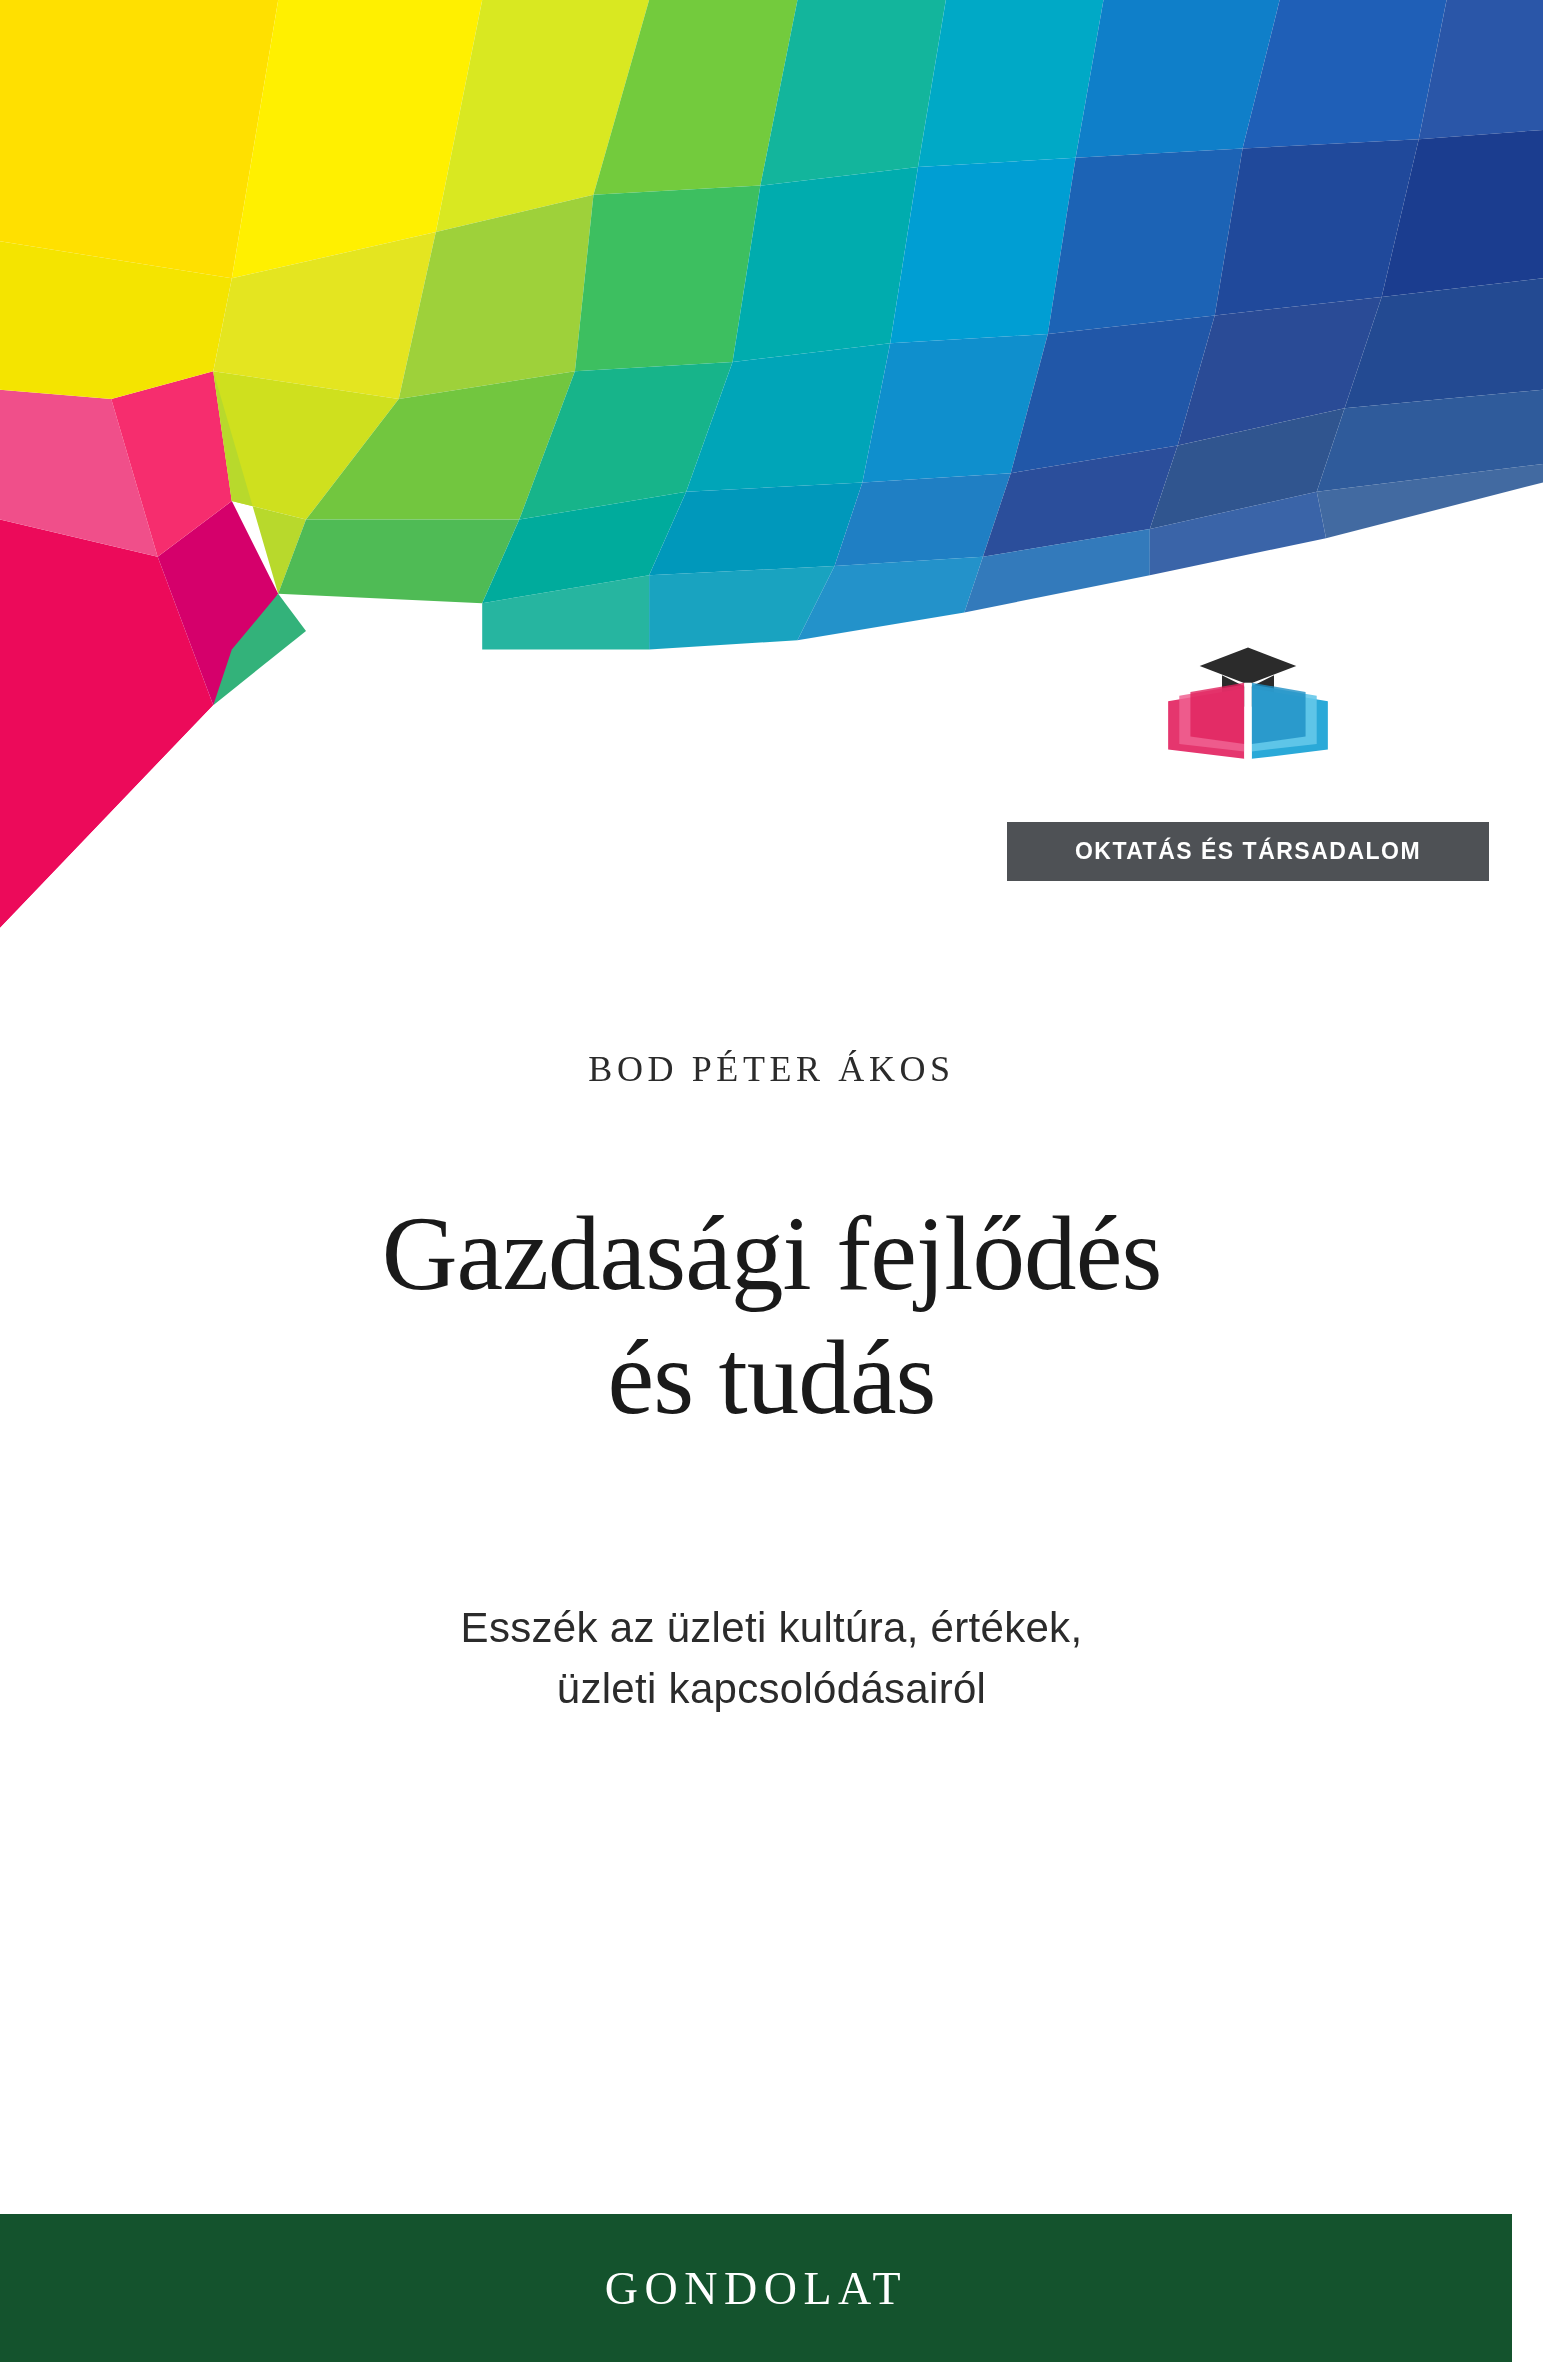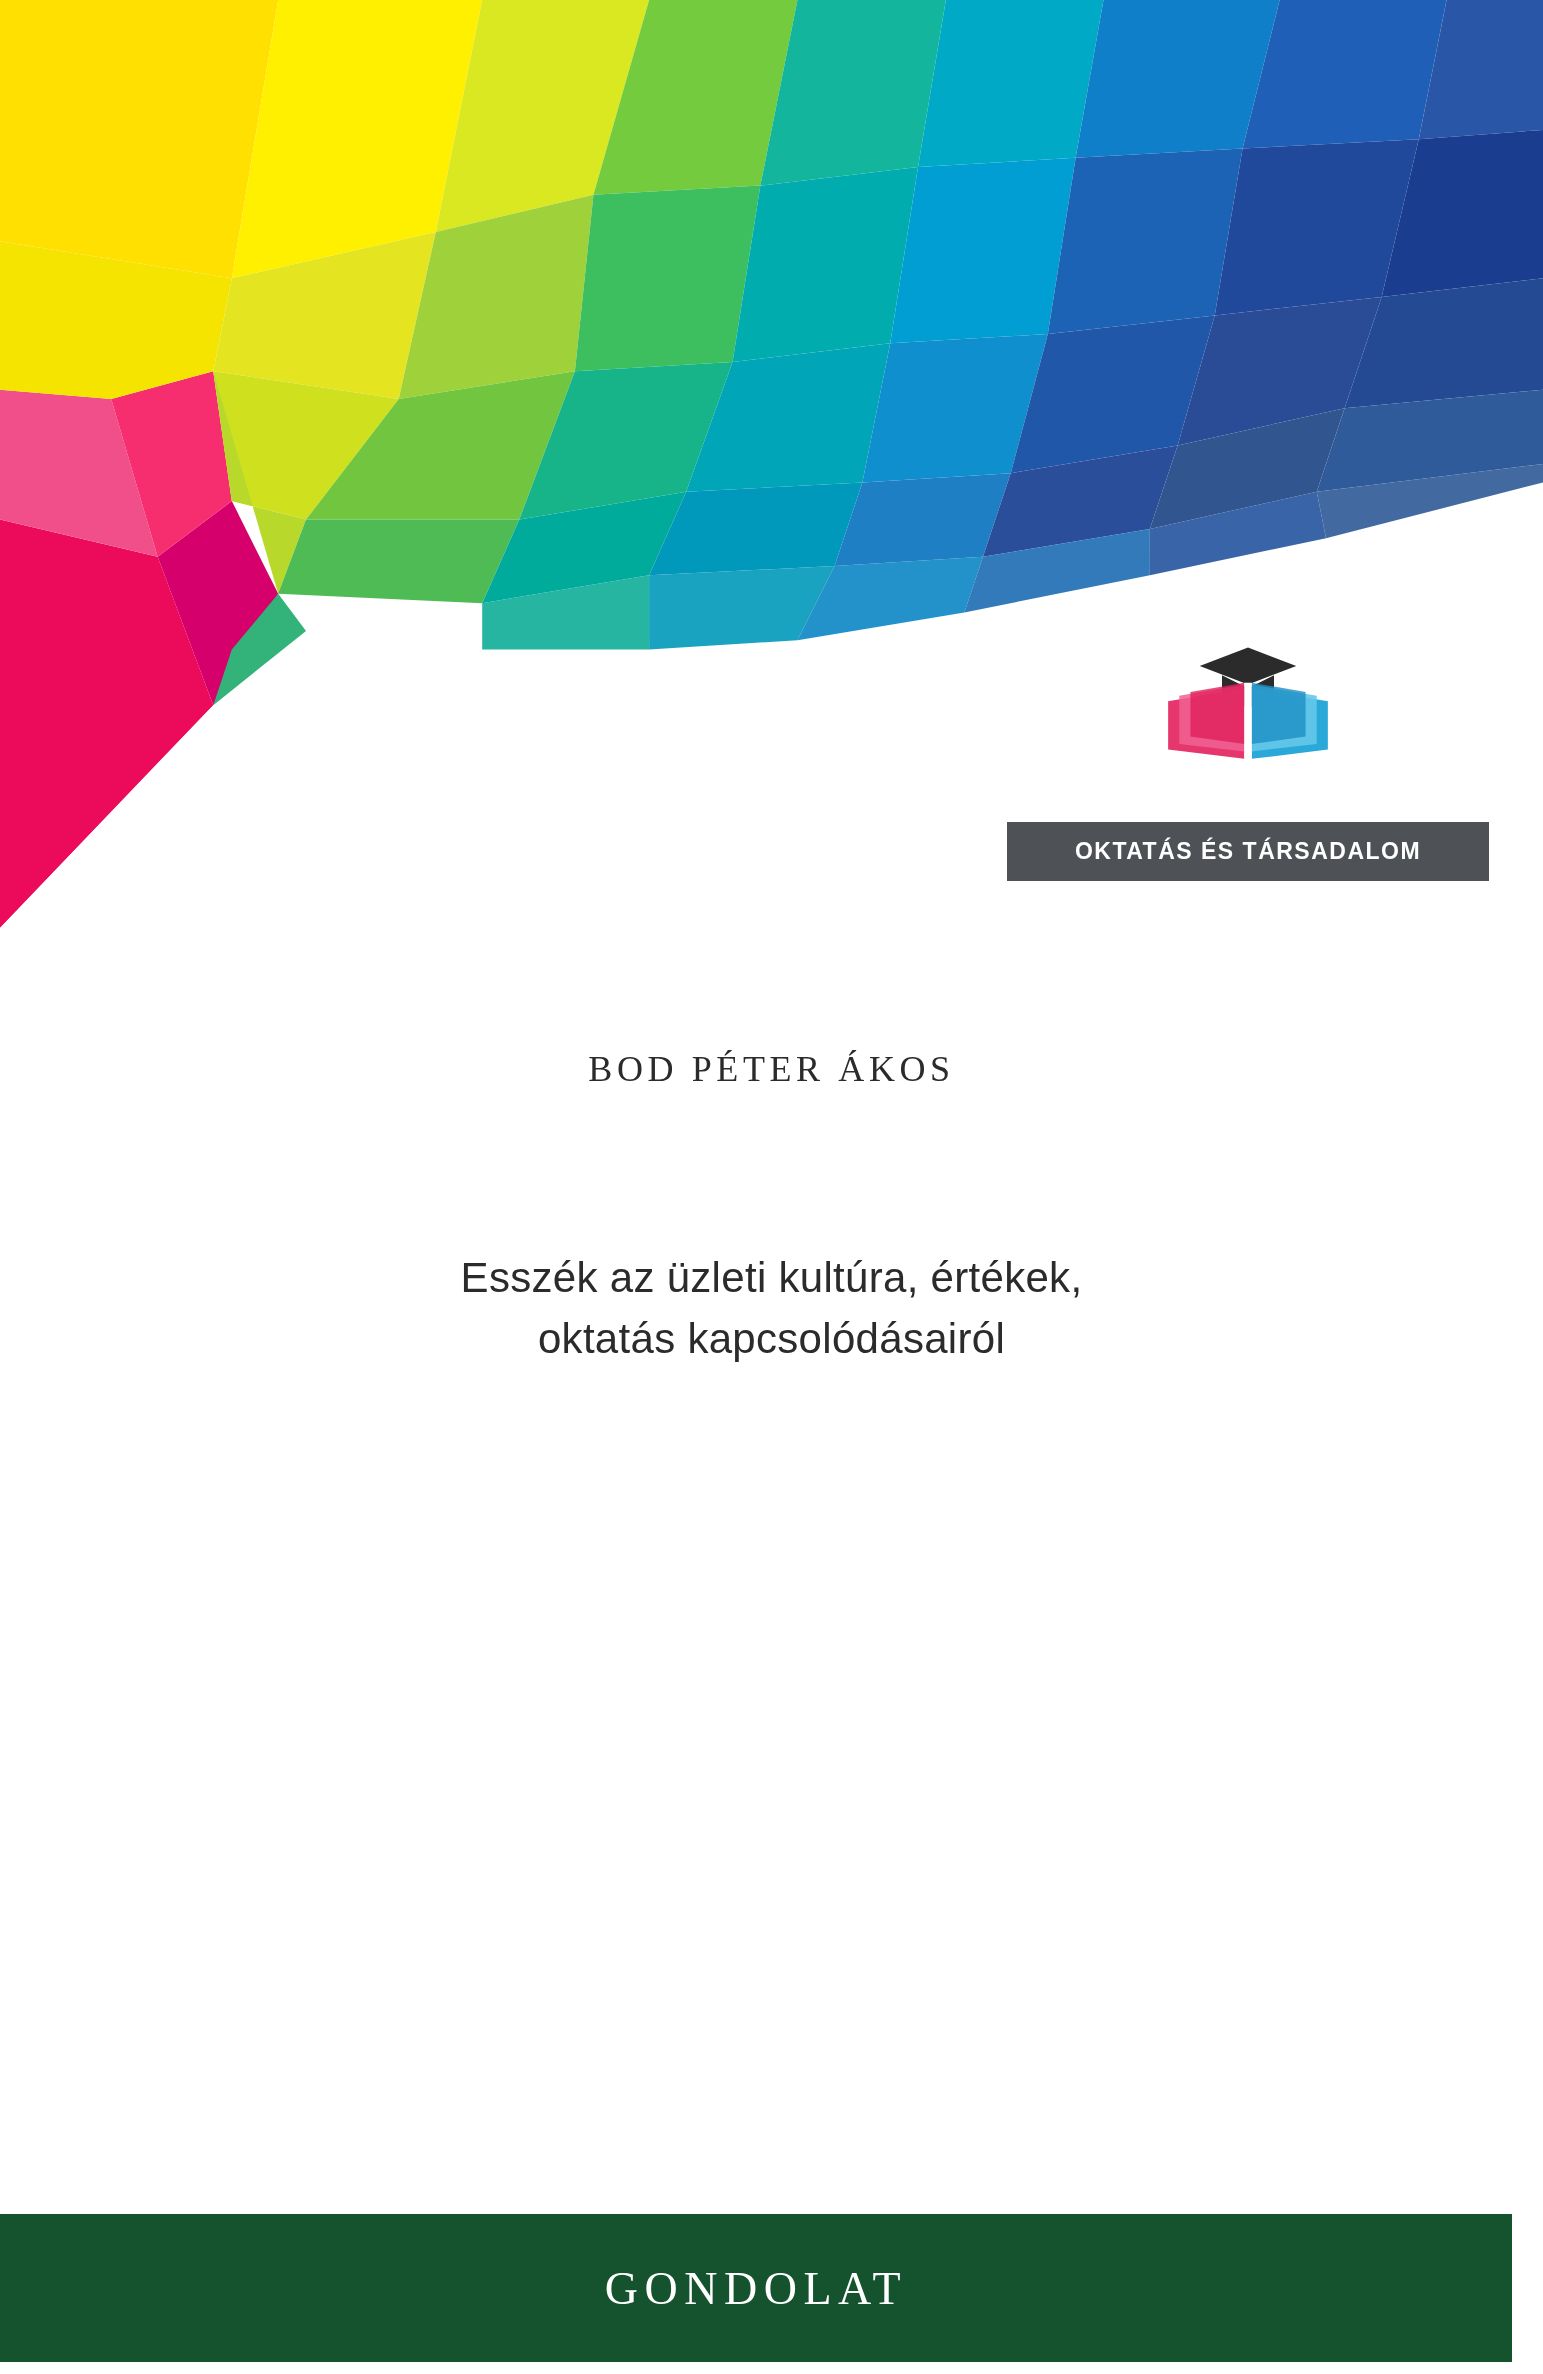--- a/index.html
+++ b/index.html
@@ -206,23 +206,27 @@
         <path d="M162 56 L104 46 L104 112 L162 104 Z" fill="#1d8fc4" opacity="0.8"></path>
 
         <rect x="96" y="46" width="8" height="82" fill="#ffffff"></rect>
       </svg>
     </div>
     <div class="series-label">OKTATÁS ÉS TÁRSADALOM</div>
   </div>
 
   <div class="text-block">
     <div class="author">BOD PÉTER ÁKOS</div>
+    <div class="title">
+      <div>Gazdasági fejlődés</div>
+      <div>és tudás</div>
+    </div>
     <div class="subtitle">
       <div>Esszék az üzleti kultúra, értékek,</div>
-      <div>oktatás kapcsolódásairól</div>
+      <div>üzleti kapcsolódásairól</div>
     </div>
   </div>
 
   <div class="publisher-bar">
     <span class="publisher-name">GONDOLAT</span>
   </div>
 
 </div>
 
 

